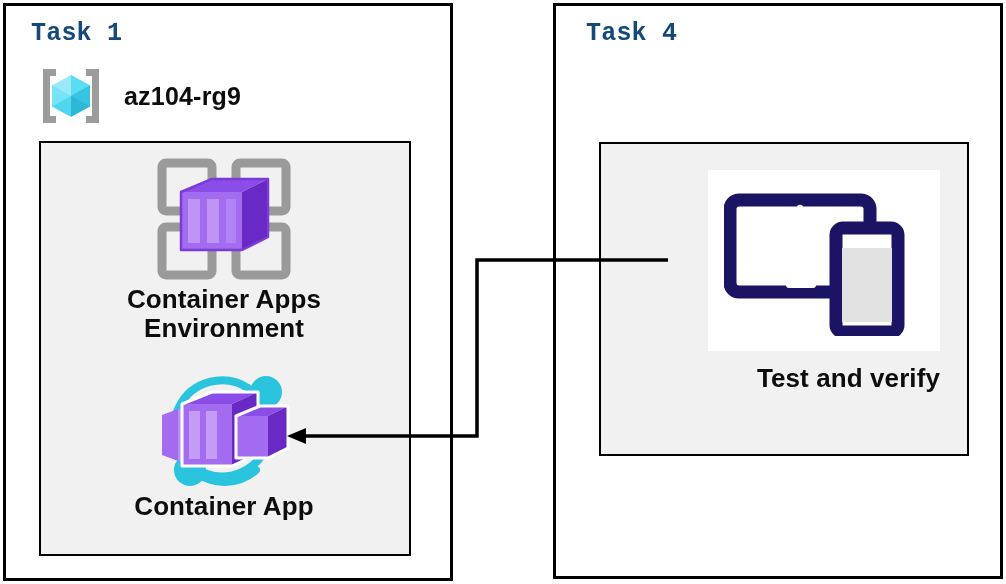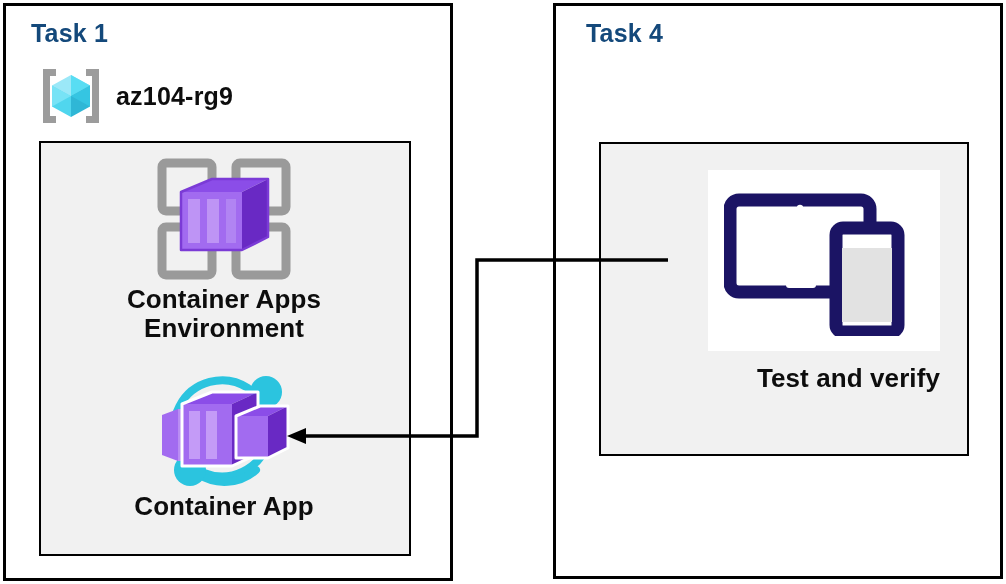--- a/index.html
+++ b/index.html
@@ -29,34 +29,35 @@
   #task1-panel { left: 3px;   top: 3px; width: 450px; height: 578px; }
   #task2-panel { left: 553px; top: 3px; width: 450px; height: 576px; }
 
   .task-title {
     position: absolute;
     font-size: 25px;
     font-weight: bold;
     color: #14497B;
     letter-spacing: 0.2px;
     white-space: nowrap;
+    font-family: Liberation Mono, monospace;
   }
   #task1-title { left: 31px;  top: 19px; }
   #task2-title { left: 586px; top: 19px; }
 
   
   #rg-row {
     position: absolute;
     left: 36px;
     top: 60px;
     width: 300px;
     height: 72px;
     display: flex;
     align-items: center;
-    gap: 10px;
+    gap: 18px;
   }
   #rg-name {
     font-size: 25px;
     font-weight: bold;
     color: #0d0d0d;
     letter-spacing: 0.2px;
     white-space: nowrap;
   }
 
   

